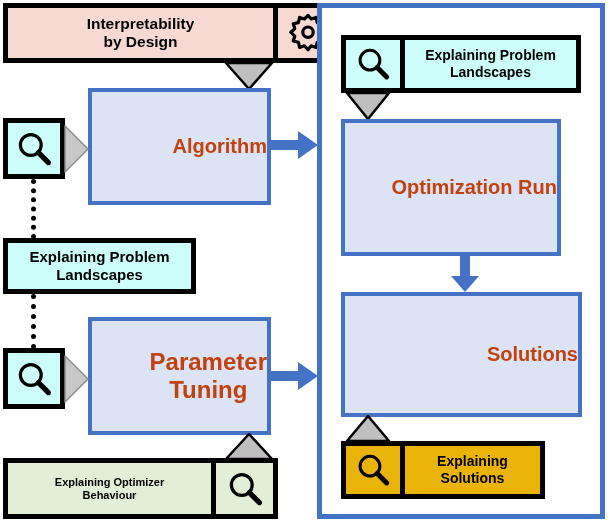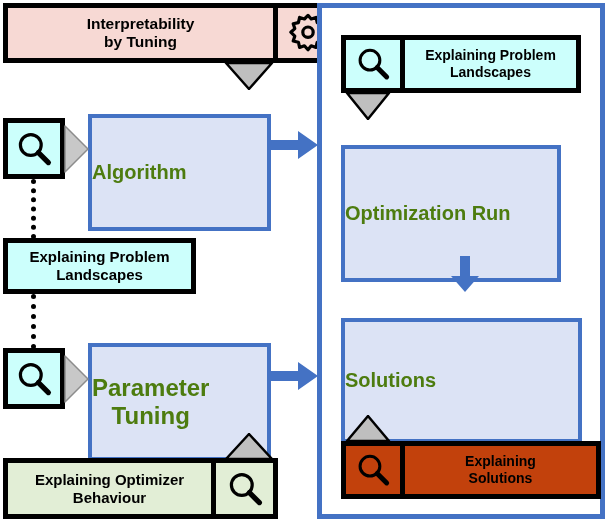--- a/index.html
+++ b/index.html
@@ -20,26 +20,25 @@
     background: #ffffff;
   }
   .abs { position: absolute; box-sizing: border-box; }
 
   
   .proc {
     background: #dce3f5;
     border: 4px solid #4472c4;
     display: flex;
     align-items: center;
-    justify-content: flex-start;
+    justify-content: flex-end;
     text-align: center;
     font-weight: bold;
-    color: #4d7c0f;
+    color: #c2410c;
     line-height: 1.18;
-    margin-top: 26px;
   }
 
   
   .annot {
     border: 5px solid #000;
     display: flex;
     align-items: stretch;
     font-weight: bold;
     color: #000;
     background: #ccfffc;
@@ -77,21 +76,21 @@
 </style>
 </head>
 <body>
 
 <div id="stage">
 
   <div class="abs annot" style="left:3px; top:3px; width:340px; height:60px; background:#f7d9d4; font-size:15.5px;">
     <div class="label">
       <span>
         <span>Interpretability</span><br>
-        <span>by Tuning</span>
+        <span>by Design</span>
       </span>
     </div>
     <div class="iconcell right" style="width:60px;">
       <svg width="40" height="40" viewBox="0 0 100 100" aria-hidden="true">
         <path d="M50 6 L58 15 L70 11 L73 24 L86 27 L82 39 L92 48 L82 58 L86 70 L73 73 L70 86 L58 82 L50 92 L41 82 L29 86 L26 73 L13 70 L17 58 L7 48 L17 39 L13 27 L26 24 L29 11 L41 15 Z" fill="none" stroke="#000" stroke-width="8" stroke-linejoin="round"></path>
         <circle cx="50" cy="48" r="13" fill="none" stroke="#000" stroke-width="8"></circle>
       </svg>
     </div>
   </div>
 
@@ -155,21 +154,21 @@
       <polygon points="1,2 24,25 1,48" fill="#c8c8c8" stroke="#8c8c8c" stroke-width="1.5" stroke-linejoin="round"></polygon>
     </svg>
   </div>
 
   <div class="abs" style="left:222px; top:433px; width:54px; height:27px;">
     <svg width="54" height="27" viewBox="0 0 54 27">
       <polygon points="27,1 50,26 4,26" fill="#bfbfbf" stroke="#000" stroke-width="2.5" stroke-linejoin="round"></polygon>
     </svg>
   </div>
 
-  <div class="abs annot" style="left:3px; top:458px; width:275px; height:61px; background:#e2eed6; font-size:15px;">
+  <div class="abs annot" style="left:3px; top:458px; width:275px; height:61px; background:#e2eed6; font-size:11px;">
     <div class="label">
       <span>
         <span>Explaining Optimizer</span><br>
         <span>Behaviour</span>
       </span>
     </div>
     <div class="iconcell right" style="width:57px;">
       <svg width="40" height="40" viewBox="0 0 100 100" aria-hidden="true">
         <circle cx="42" cy="40" r="26" fill="none" stroke="#000" stroke-width="8"></circle>
         <line x1="61" y1="59" x2="86" y2="84" stroke="#000" stroke-width="13" stroke-linecap="round"></line>
@@ -226,21 +225,21 @@
   <div class="abs proc" style="left:341px; top:292px; width:241px; height:125px; font-size:20px;">
     <span>Solutions</span>
   </div>
 
   <div class="abs" style="left:344px; top:415px; width:48px; height:28px;">
     <svg width="48" height="28" viewBox="0 0 48 28">
       <polygon points="24,1 45,26 3,26" fill="#bfbfbf" stroke="#000" stroke-width="2.5" stroke-linejoin="round"></polygon>
     </svg>
   </div>
 
-  <div class="abs annot" style="left:341px; top:441px; width:260px; height:58px; background:#c2410c; font-size:14px;">
+  <div class="abs annot" style="left:341px; top:441px; width:204px; height:58px; background:#eab308; font-size:14px;">
     <div class="iconcell left" style="width:54px;">
       <svg width="38" height="38" viewBox="0 0 100 100" aria-hidden="true">
         <circle cx="42" cy="40" r="26" fill="none" stroke="#000" stroke-width="8"></circle>
         <line x1="61" y1="59" x2="86" y2="84" stroke="#000" stroke-width="13" stroke-linecap="round"></line>
       </svg>
     </div>
     <div class="label">
       <span>
         <span>Explaining</span><br>
         <span>Solutions</span>

